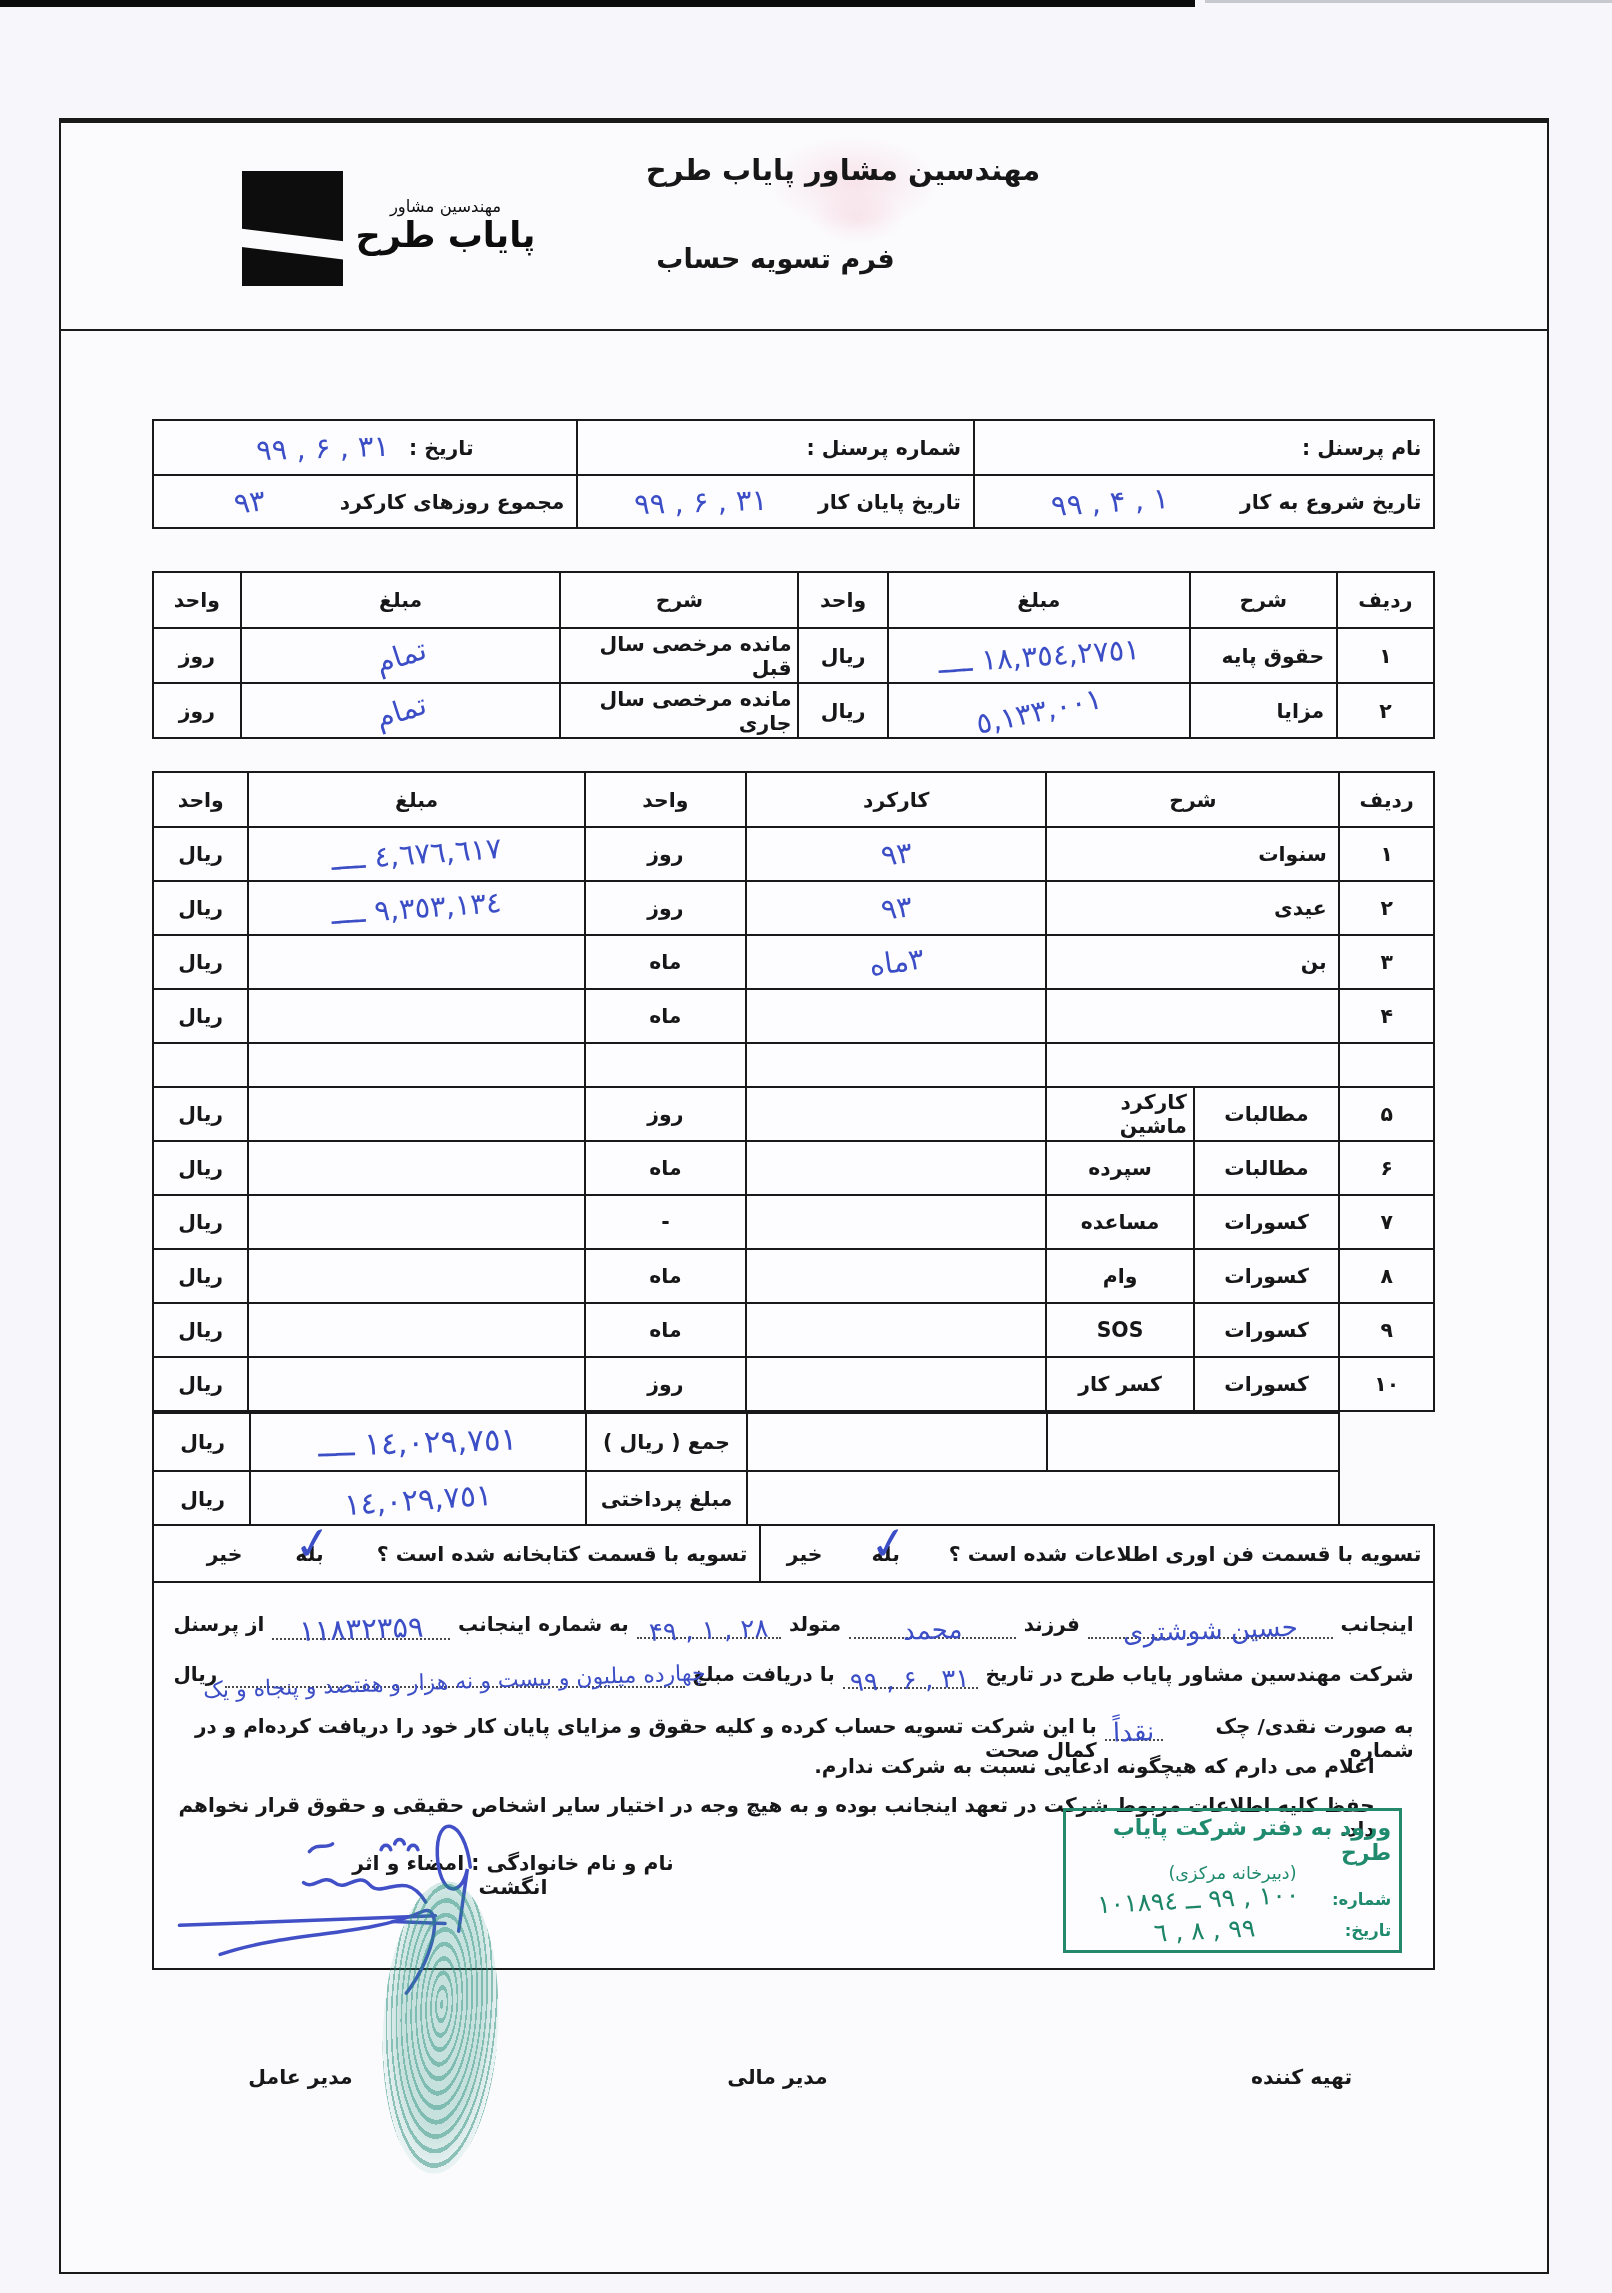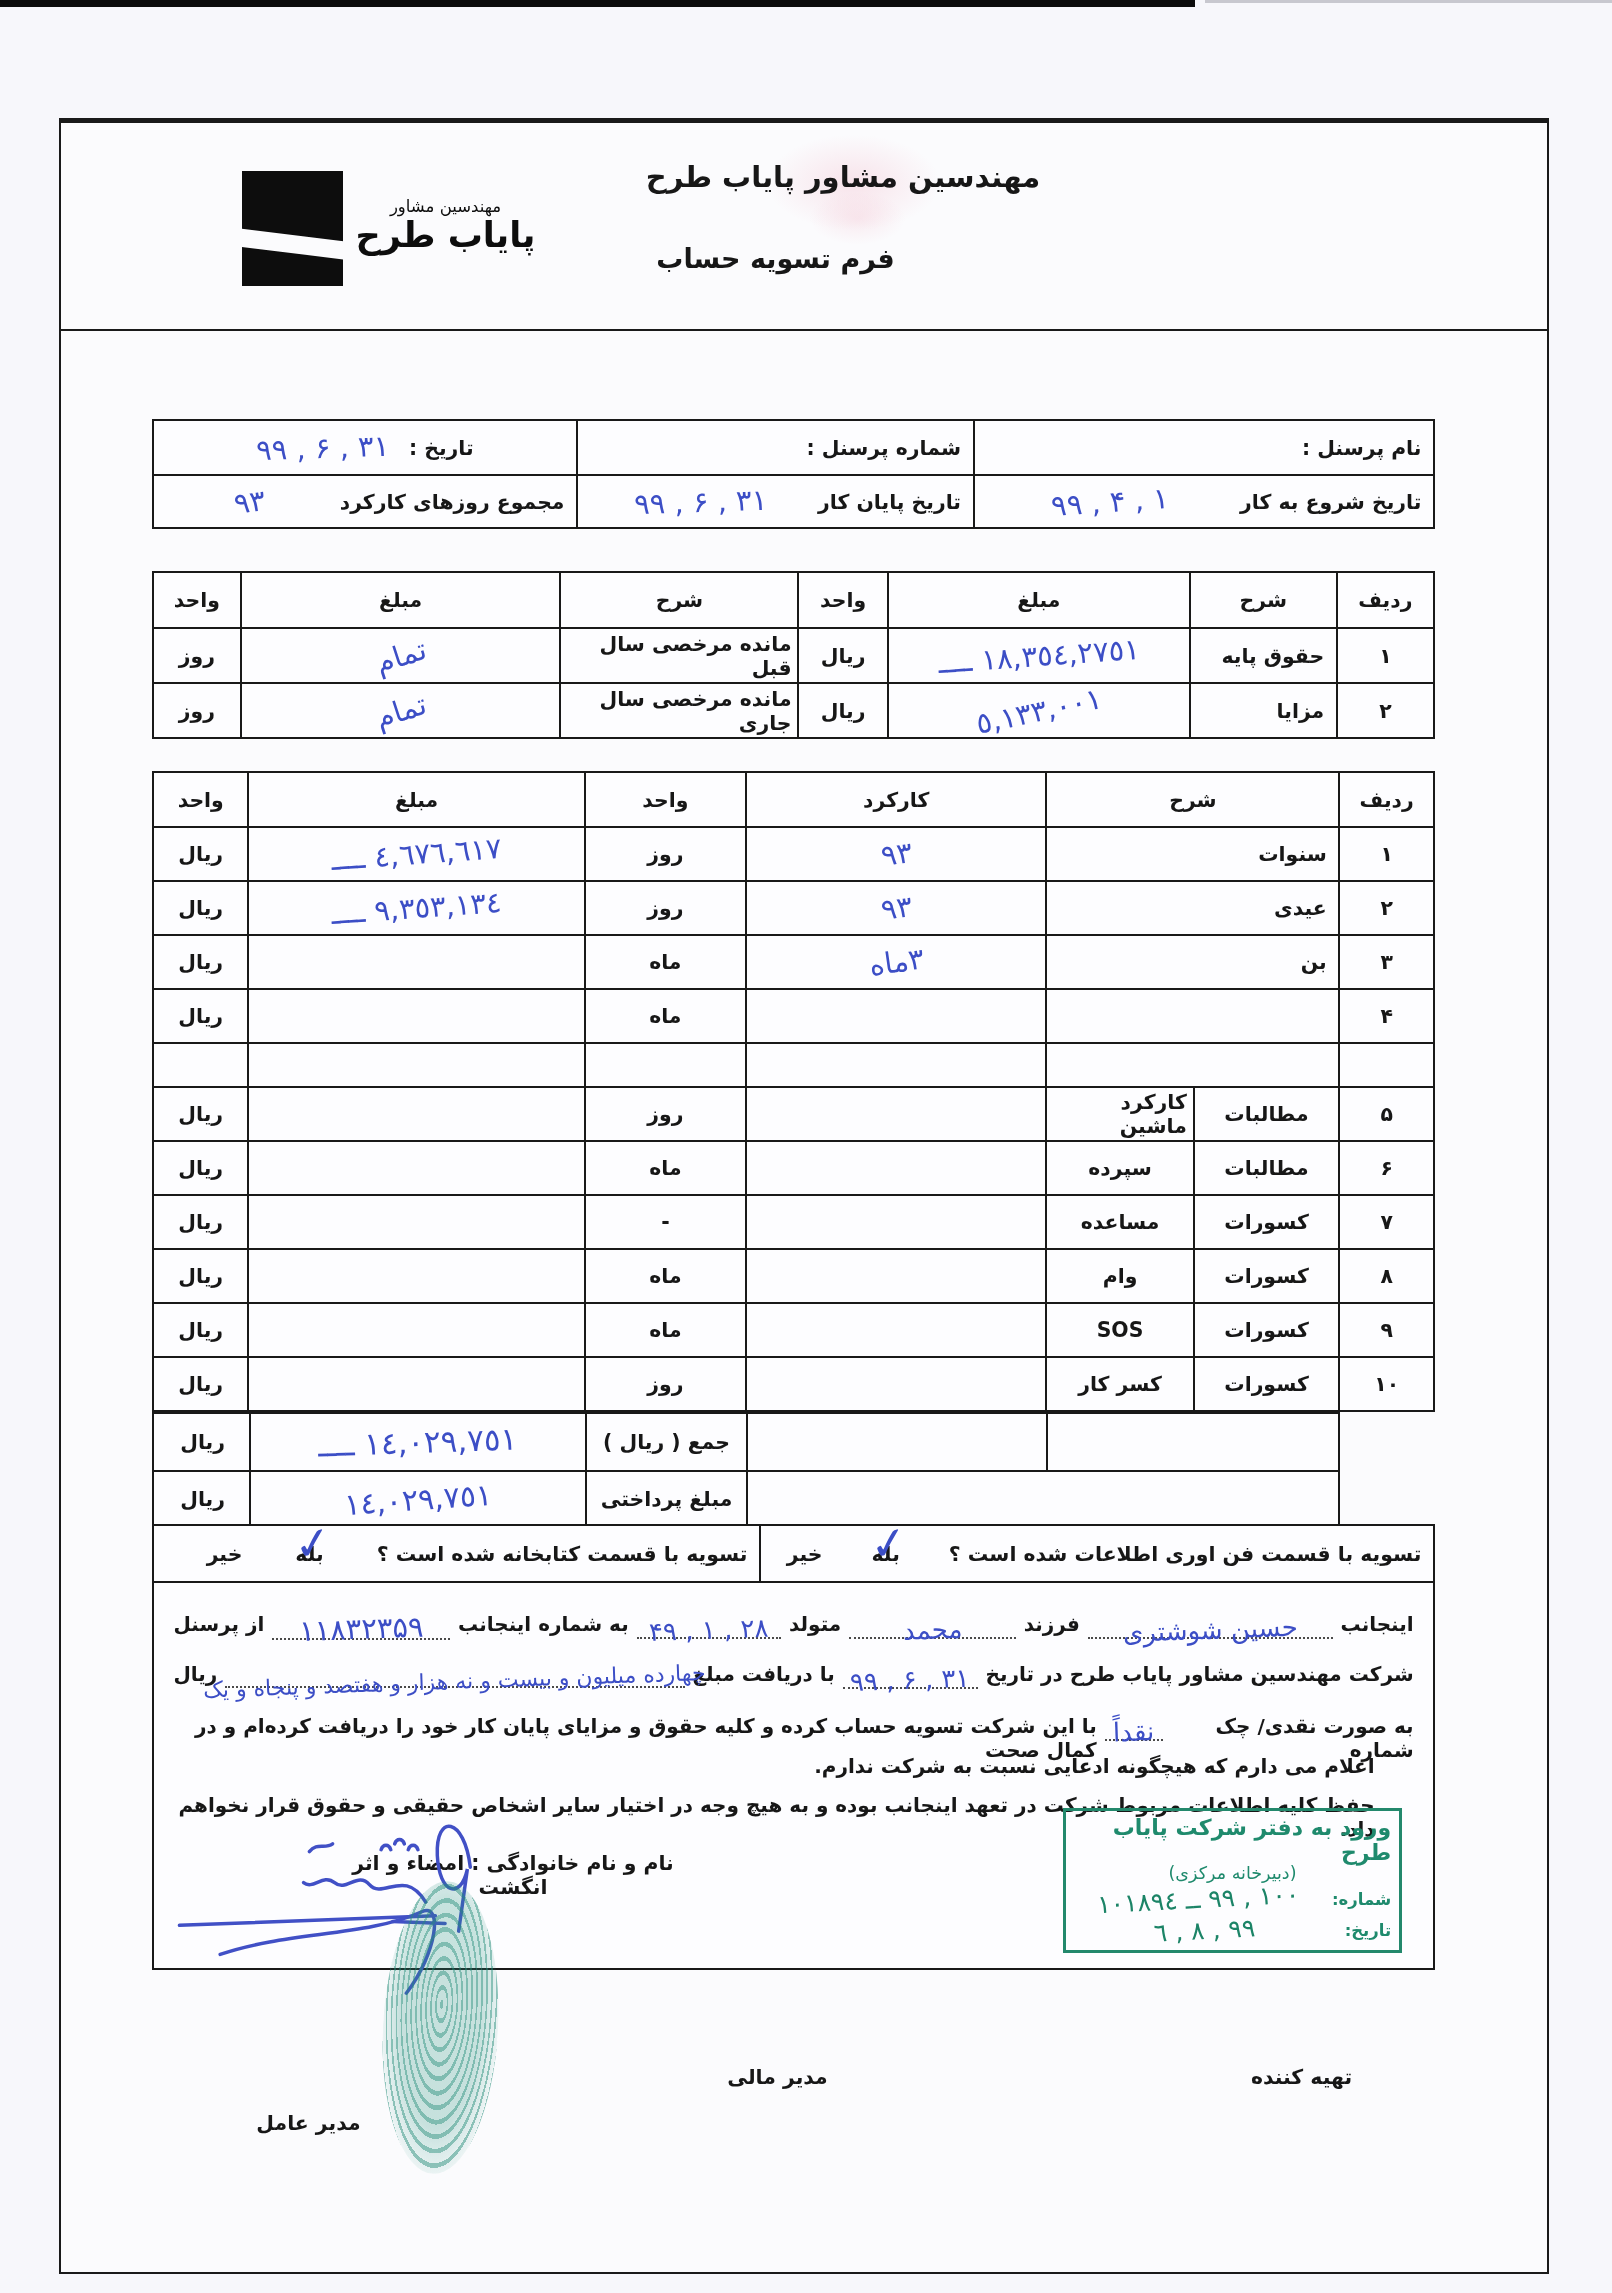--- a/index.html
+++ b/index.html
@@ -12,21 +12,21 @@
   .redmark{position:absolute;left:767px;top:134px;width:175px;height:97px;border-radius:50%;
            background:radial-gradient(ellipse,rgba(231,118,148,.18),transparent 70%);}
   .redmark2{position:absolute;left:810px;top:192px;width:97px;height:53px;border-radius:50%;
            background:radial-gradient(ellipse,rgba(231,118,148,.13),transparent 70%);}
 
   
   .frame{position:absolute;left:60px;top:118px;width:1490px;height:2156px;box-sizing:border-box;
          border:2.9px solid #1a1a1a;border-top-width:5.8px;background:#fbfbfd;}
   .headerbox{position:absolute;left:60px;top:118px;width:1490px;height:213px;box-sizing:border-box;
              border-bottom:2.9px solid #1a1a1a;}
-  .title1{position:absolute;left:543px;top:160px;width:602px;text-align:center;
+  .title1{position:absolute;left:543px;top:153px;width:602px;text-align:center;
           font-size:29px;font-weight:700;}
   .title2{position:absolute;left:534px;top:243px;width:485px;text-align:center;
           font-size:27px;font-weight:700;}
   .logo-square{position:absolute;left:243px;top:171px;width:101px;height:115px;background:#0d0d0d;}
   .logo-square::after{content:"";position:absolute;left:-10%;top:56%;width:118%;height:16%;
           background:#fbfbfd;transform:rotate(7deg);border-radius:7.8px/60%;}
   .logo-text{position:absolute;left:347px;top:198px;width:199px;text-align:center;color:#0d0d0d;line-height:1.12;}
   .logo-text .l1{font-size:16.5px;font-weight:400;}
   .logo-text .l2{font-size:35px;font-weight:700;letter-spacing:1px;}
 
@@ -88,21 +88,21 @@
 
   
   .fingerprint{position:absolute;left:384px;top:1881px;width:115px;height:293px;border-radius:50%;
      transform:rotate(3deg);opacity:.85;
      background:
        radial-gradient(ellipse at 50% 45%,rgba(44,148,128,.30) 50%,rgba(44,148,128,.08) 72%,transparent 85%),
        repeating-radial-gradient(ellipse at 50% 42%,rgba(33,138,118,.55) 0 1.6px,transparent 1.6px 4.9px);}
   .signature{position:absolute;left:163px;top:1807px;width:349px;height:194px;}
 
   .role{position:absolute;top:2065px;width:175px;text-align:center;font-weight:700;font-size:20.4px;}
-  .role.ceo{left:222px;margin-top:46px;}
+  .role.ceo{left:214px;}
   .role.fin{left:691px;}
   .role.prep{left:1215px;}
 </style>
 </head>
 <body>
 
 <div class="page">
 
   <div class="scanbar"></div>
   <div class="scanbar2"></div>

